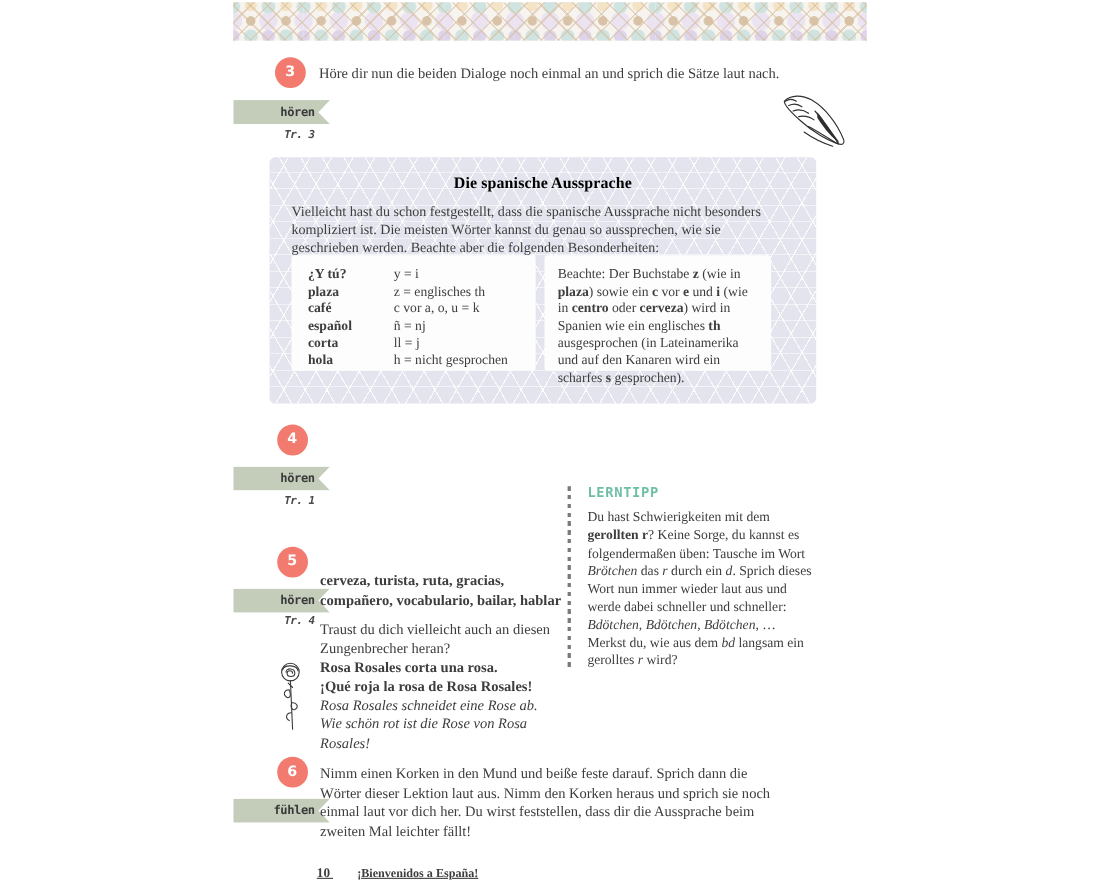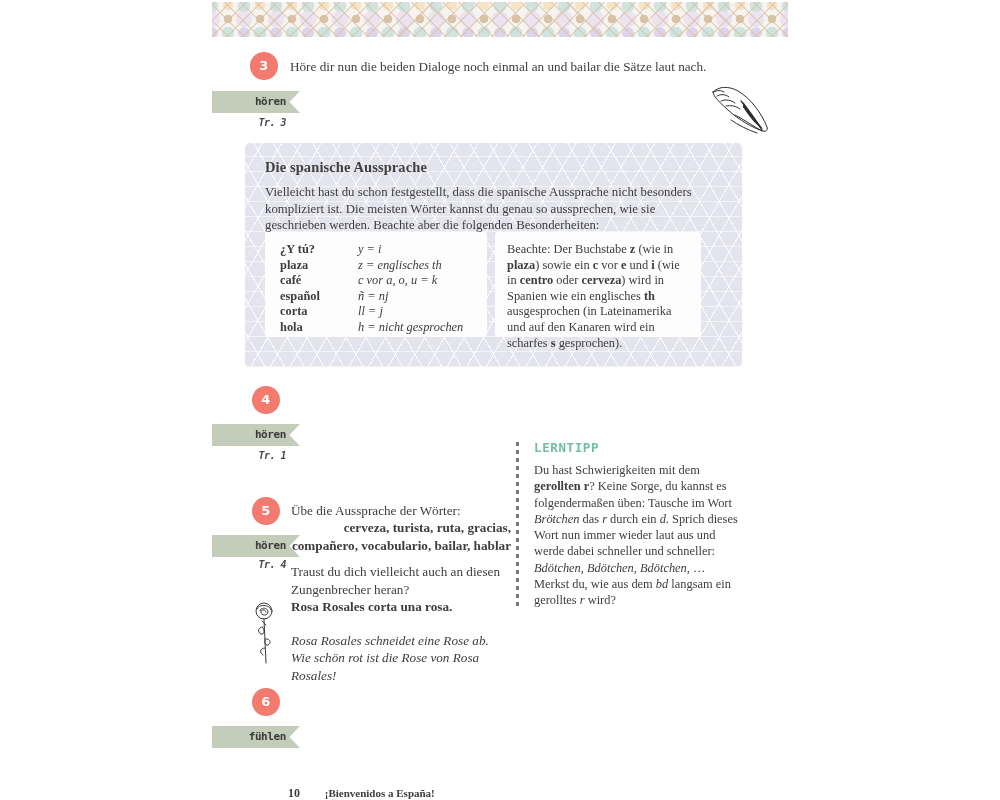--- a/index.html
+++ b/index.html
@@ -129,23 +129,24 @@
     background:
       repeating-linear-gradient(60deg, rgba(255,255,255,.85) 0 1px, transparent 1px 17px),
       repeating-linear-gradient(-60deg, rgba(255,255,255,.85) 0 1px, transparent 1px 17px),
       repeating-linear-gradient(0deg, rgba(255,255,255,.55) 0 1px, transparent 1px 15px);
   }
   .info-inner { position: relative; padding: 16px 20px 0 20px; }
   .info-title {
     font-family: "Liberation Serif", serif;
     font-weight: bold;
     font-size: 14.5px;
-    color: #404040;
+    color: #000000;
     letter-spacing: .1px;
     margin: 0 0 8px 0;
+    text-align: center;
   }
   .info-para {
     font-family: "Liberation Serif", serif;
     font-size: 12.8px;
     line-height: 16.5px;
     color: #3d3d3d;
     margin: 0;
     width: 430px;
   }
 
@@ -162,21 +163,21 @@
     padding: 10px 12px 10px 15px;
     font-family: "Liberation Serif", serif;
     font-size: 12.4px;
     line-height: 15.6px;
     color: #3d3d3d;
   }
   .sub-box-left { width: 222px; height: 105px; }
   .sub-box-right { width: 206px; height: 105px; padding-left: 12px; }
   .pron-row { display: flex; }
   .pron-word { width: 78px; font-weight: bold; font-family: Liberation Serif, serif; }
-  .pron-rule { flex: 1; font-style: italic; }
+  .pron-rule { flex: 1; }
 
   
   .lerntipp {
     position: absolute;
     left: 516px; top: 440px;
     width: 224px;
   }
   .lerntipp .dash-rule {
     position: absolute;
     left: 0; top: 2px;
@@ -204,40 +205,41 @@
     margin: 0;
   }
 
   
   .footer {
     position: absolute;
     left: 288px; top: 786px;
     font-family: "Liberation Serif", serif;
     font-size: 11px;
     color: #3d3d3d;
+    text-decoration: underline;
   }
   .footer .pg { font-weight: bold; font-size: 12px; }
   .footer .bk { font-weight: bold; margin-left: 22px; }
 
   .illus { position: absolute; }
 </style>
 </head>
 <body>
 
 <div class="page">
 
   <div class="tile-border"></div>
 
   <div class="ex-num" style="left:250px; top:52px;">3</div>
 
   <div class="skill-tag" style="top:91px;">hören</div>
 
   <div class="track-label" style="top:117px;">Tr. 3</div>
 
-  <div class="ex-text" style="left:290px; top:58px; width:470px;">Höre dir nun die beiden Dialoge noch einmal an und bailar die Sätze laut nach.</div>
+  <div class="ex-text" style="left:290px; top:58px; width:470px;">Höre dir nun die beiden Dialoge noch einmal an und sprich die Sätze laut nach.</div>
 
   <svg class="illus" style="left:705px; top:82px;" width="68" height="55" viewBox="0 0 68 55">
     <g fill="none" stroke="#2e2e2e" stroke-width="1" stroke-linecap="round">
       <path d="M8 10 C14 4, 24 4, 33 9 C45 16, 56 30, 62 45 C63 48, 61 50, 58 49
                C48 46, 34 38, 23 28 C14 20, 8 14, 8 10 Z"></path>
       <path d="M9 10 C12 8, 16 8, 19 10"></path>
       <path d="M12 14 C16 12, 20 12, 24 15"></path>
       <path d="M16 19 C21 17, 26 18, 30 21"></path>
       <path d="M21 24 C26 23, 31 24, 35 27"></path>
       <path d="M36 19 C42 26, 50 38, 57 48" stroke-width="1.2"></path>
@@ -314,28 +316,28 @@
       </div>
     </div>
   </div>
 
   <div class="ex-num" style="left:252px; top:497px;">5</div>
 
   <div class="skill-tag" style="top:535px;">hören</div>
 
   <div class="track-label" style="top:559px;">Tr. 4</div>
 
-  <div class="ex-text" style="left:291px; top:502px; width:225px;">Übe die Aussprache der Wörter:</div>
-
-  <div class="ex-text" style="left:291px; top:519px; width:220px; font-weight:bold;text-align:right;">cerveza, turista, ruta, gracias, compañero, vocabulario, bailar, hablar</div>
+
+  <div class="ex-text" style="left:291px; top:519px; width:220px; font-weight:bold;">cerveza, turista, ruta, gracias, compañero, vocabulario, bailar, hablar</div>
 
   <div class="ex-text" style="left:291px; top:563px; width:210px;">Traust du dich vielleicht auch an diesen Zungenbrecher heran?</div>
 
   <div class="ex-text" style="left:291px; top:598px; width:220px; font-weight:bold;">Rosa Rosales corta una rosa.</div>
 
+  <div class="ex-text" style="left:291px; top:615px; width:230px; font-weight:bold;">¡Qué roja la rosa de Rosa Rosales!</div>
 
   <div class="ex-text" style="left:291px; top:632px; width:215px; font-style:italic;">Rosa Rosales schneidet eine Rose ab.</div>
 
   <div class="ex-text" style="left:291px; top:649px; width:200px; font-style:italic;">Wie schön rot ist die Rose von Rosa Rosales!</div>
 
   <svg class="illus" style="left:250px; top:601px;" width="32" height="66" viewBox="0 0 32 66">
     <g fill="none" stroke="#3a3a3a" stroke-width="1" stroke-linecap="round">
       <ellipse cx="14" cy="10" rx="8" ry="8"></ellipse>
       <path d="M10 10 C10 6, 18 6, 18 11 C18 15, 11 15, 11 11 C11 8, 16 8, 16 11"></path>
       <path d="M7 8 C8 3, 20 3, 21 9"></path>
@@ -344,19 +346,20 @@
       <path d="M15 38 C20 37, 22 42, 18 44 C15 45, 14 41, 15 39"></path>
       <path d="M15 47 C10 47, 9 52, 13 54"></path>
       <path d="M12 20 L16 24"></path>
     </g>
   </svg>
 
   <div class="ex-num" style="left:252px; top:688px;">6</div>
 
   <div class="skill-tag" style="top:726px;">fühlen</div>
 
+  <div class="ex-text" style="left:291px; top:694px; width:418px;">Nimm einen Korken in den Mund und beiße feste darauf. Sprich dann die Wörter dieser Lektion laut aus. Nimm den Korken heraus und sprich sie noch einmal laut vor dich her. Du wirst feststellen, dass dir die Aussprache beim zweiten Mal leichter fällt!</div>
 
   <div class="footer">
     <span class="pg">10</span>
     <span class="bk">¡Bienvenidos a España!</span>
   </div>
 
 </div>
 
 </body></html>

